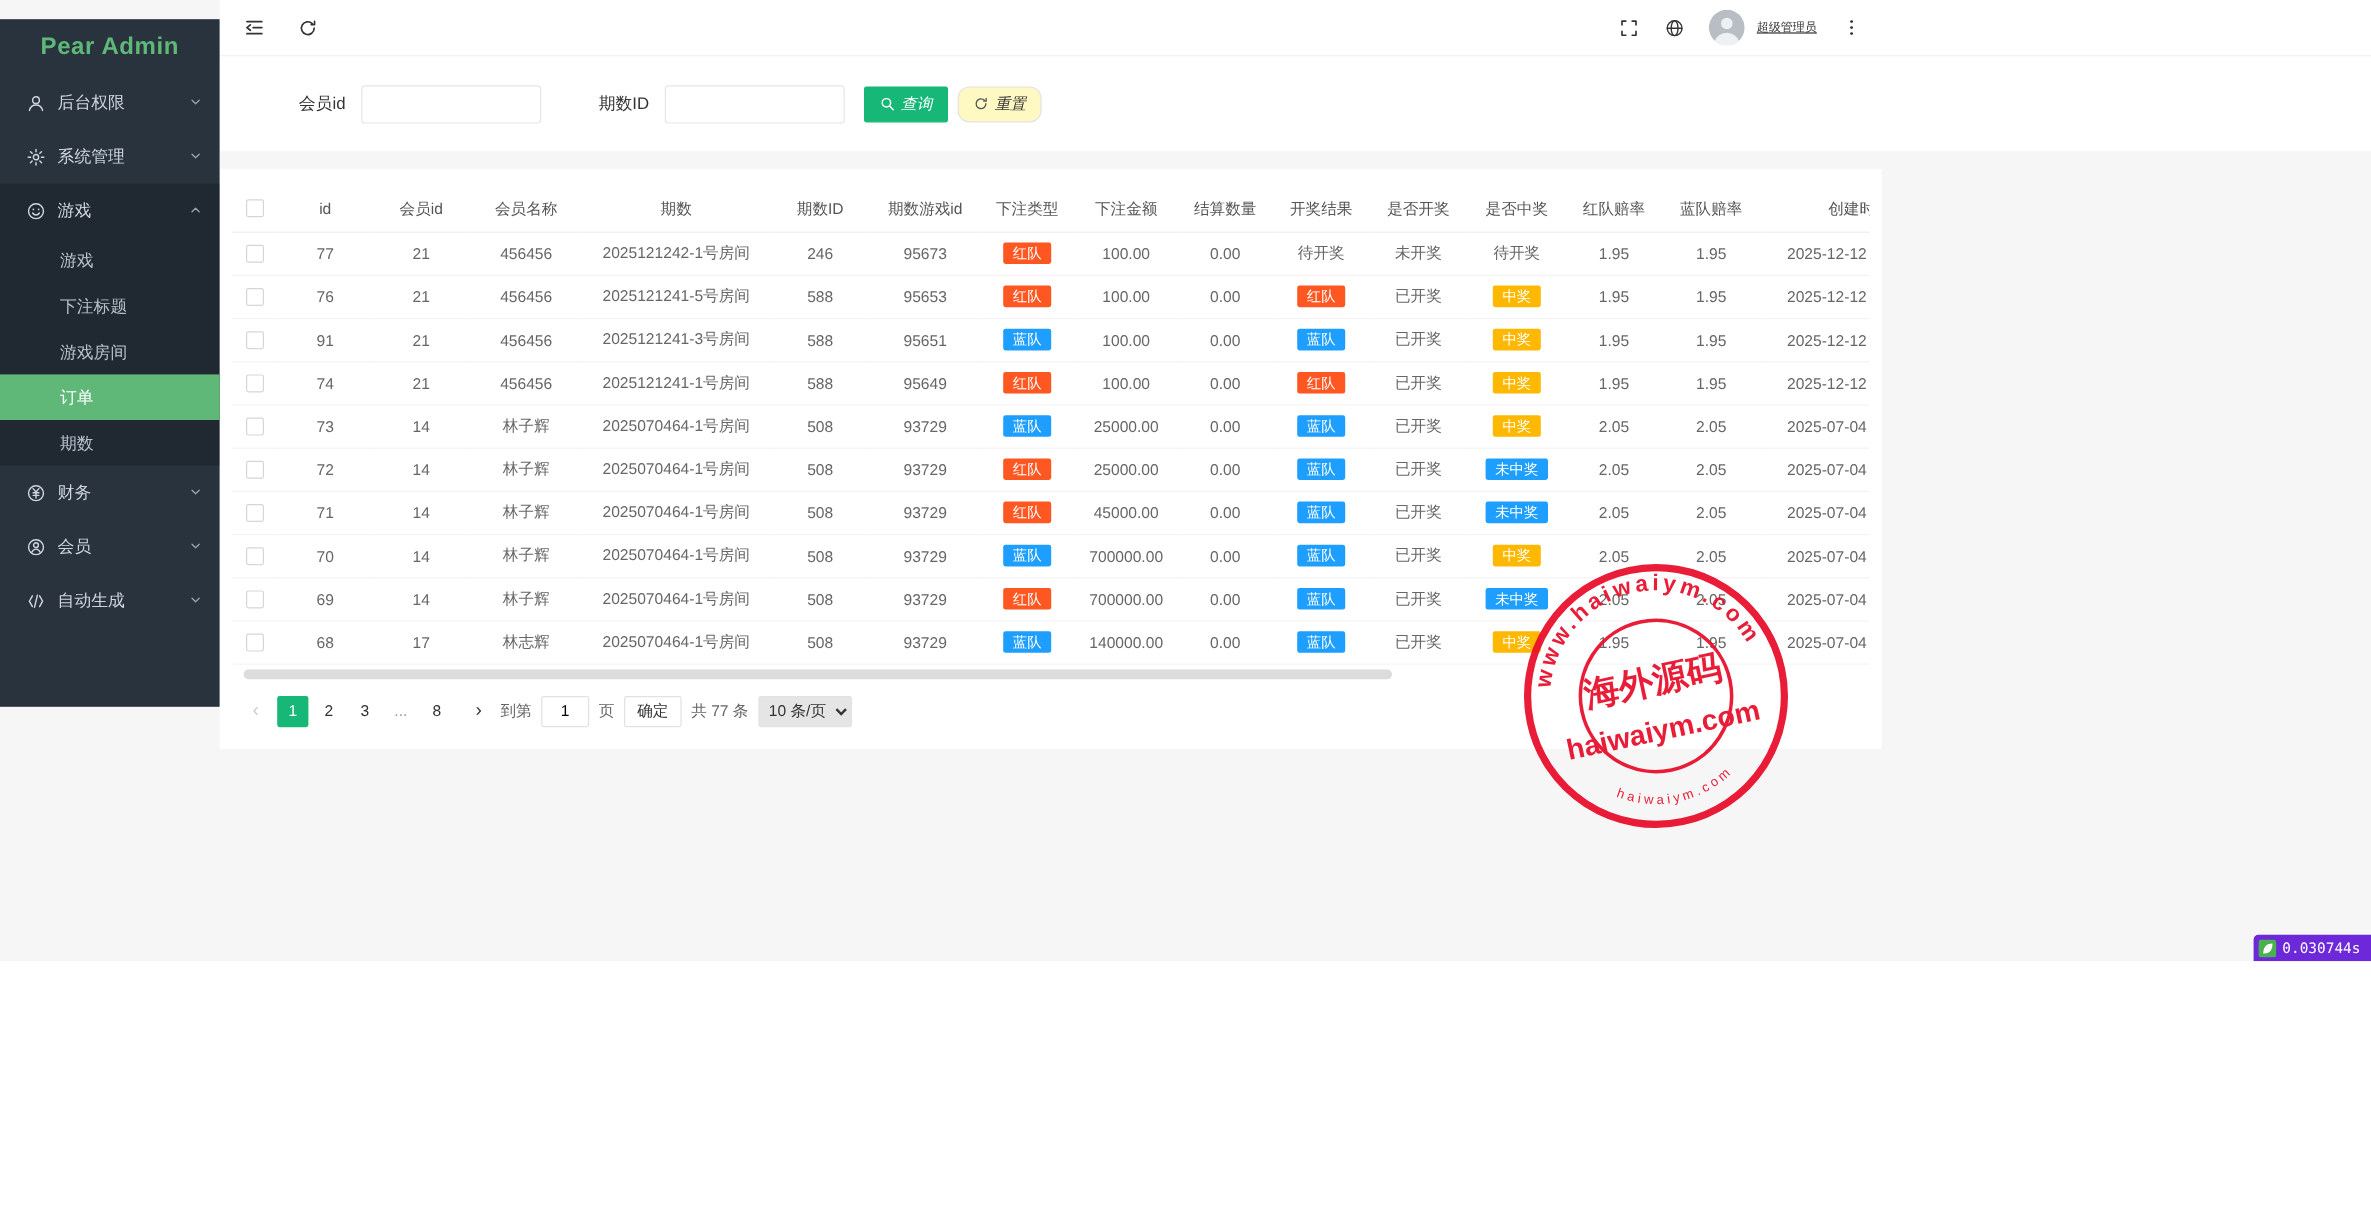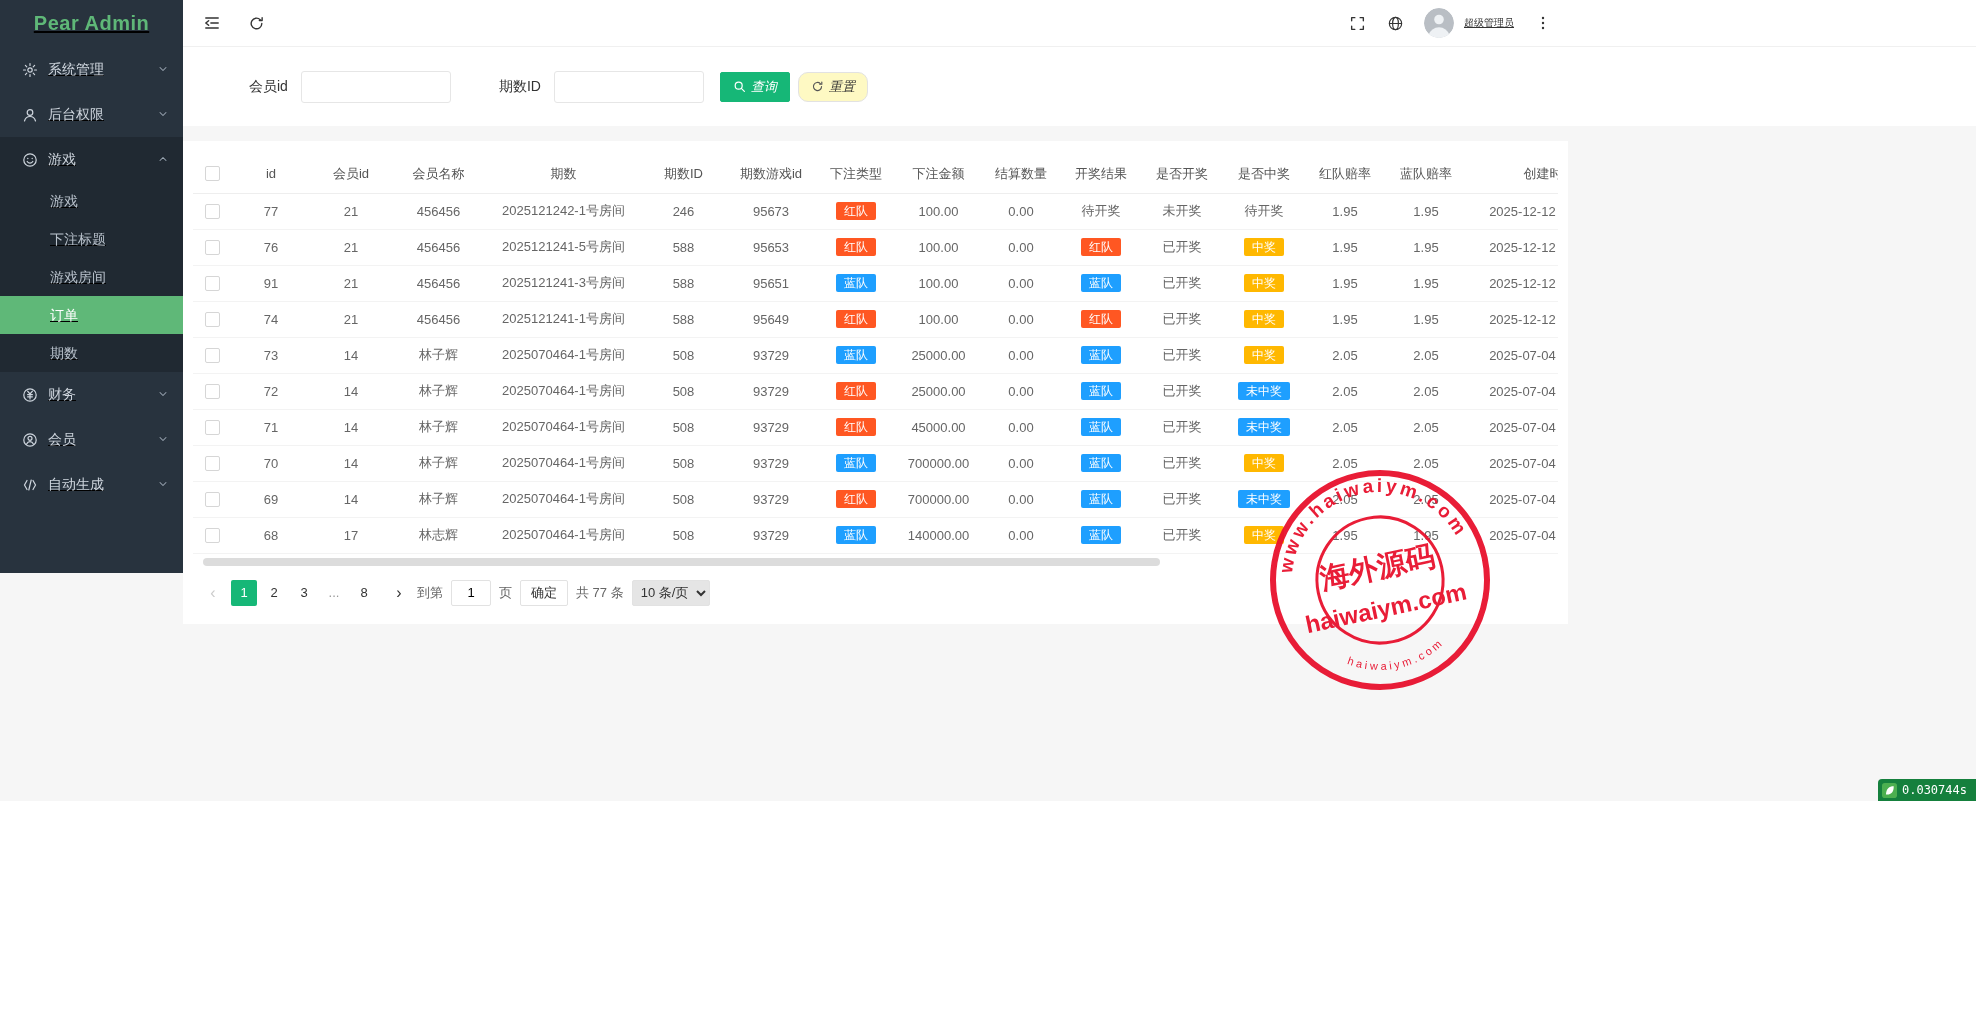--- a/index.html
+++ b/index.html
@@ -1,21 +1,21 @@
 <!DOCTYPE html>
 <html><head>
 <meta charset="utf-8">
 <style>
   * { box-sizing: border-box; }
   html,body { margin:0; padding:0; background:#fff; font-family:"Liberation Sans","DejaVu Sans",sans-serif; }
   .canvas { position:relative; width:1976px; height:1010px; overflow:hidden; background:#fff; }
   .app { position:absolute; left:0; top:0; width:1976px; height:801px; background:#f6f6f6; overflow:hidden; }
 
   
-  .sidebar { position:absolute; left:0; top:0; width:183px; height:573px; background:#28333E; z-index:5;text-decoration:underline; }
+  .sidebar { position:absolute; left:0; top:16px; width:183px; height:573px; background:#28333E; z-index:5; }
   .logo { height:47px; line-height:47px; text-align:center; color:#5FB878; font-size:20px; font-weight:bold; letter-spacing:.5px; }
   .side-item { position:relative; height:45px; display:flex; align-items:center; padding:0 16px 0 22px; color:#cfd6de; font-size:14px; cursor:pointer; }
   .side-item .s-icon { width:16px; height:16px; margin-right:10px; display:inline-flex; align-items:center; color:#cfd6de; }
   .side-item .chev { position:absolute; right:14px; top:16px; width:12px; height:12px; color:#9aa5b1; display:inline-flex; }
   .side-item .chev.up { transform:rotate(180deg); }
   .side-item.open { background:rgba(0,0,0,.18); }
   .submenu { background:rgba(0,0,0,.18); }
   .sub-item { height:38px; line-height:38px; padding-left:50px; color:#b9c2cc; font-size:14px; cursor:pointer; }
   .sub-item.active { background:#5FB878; color:#fff; }
 
@@ -79,54 +79,54 @@
   .pg-text { color:#666; }
   .goto-input { width:40px; height:26px; border:1px solid #e2e2e2; border-radius:2px; text-align:center; font-size:13px; outline:none; }
   .confirm-btn { height:26px; padding:0 10px; background:#fff; border:1px solid #e2e2e2; border-radius:2px; font-size:13px; cursor:pointer; color:#333; }
   .size-select { height:26px; border:1px solid #e2e2e2; border-radius:2px; background:#e5e5e5; font-size:13px; color:#333; padding:0 4px; cursor:pointer; }
 
   
   .stamp { position:absolute; left:1265px; top:465px; width:230px; height:230px; transform:rotate(-12deg); opacity:.95; z-index:20; pointer-events:none; }
   .stamp text { font-family:"Liberation Sans","DejaVu Sans",sans-serif; }
 
   
-  .load-badge { position:absolute; right:0; bottom:0; height:22px; background:#15803d; border-radius:4px 0 0 0; display:flex; align-items:center; padding:0 9px 0 4px; z-index:30; }
+  .load-badge { position:absolute; right:0; bottom:0; height:22px; background:#6d28d9; border-radius:4px 0 0 0; display:flex; align-items:center; padding:0 9px 0 4px; z-index:30; }
   .load-badge .lt { color:#fff; font-size:12px; margin-left:5px; font-family:"DejaVu Sans Mono",monospace; }
 </style>
 </head>
 <body>
 
 <div class="canvas">
   <div class="app">
 
     <aside class="sidebar">
       <div class="logo">Pear Admin</div>
       <nav id="sidebar-nav">
           <div class="side-item">
             <span class="s-icon">
               <svg viewBox="0 0 16 16" width="16" height="16" fill="none" stroke="currentColor" stroke-width="1.2" stroke-linecap="round">
-                <circle cx="8" cy="8" r="2.2"></circle>
-                <path d="M8 1.5v2M8 12.5v2M1.5 8h2M12.5 8h2M3.4 3.4l1.4 1.4M11.2 11.2l1.4 1.4M12.6 3.4l-1.4 1.4M4.8 11.2l-1.4 1.4"></path>
-              </svg>
-            </span>
-            <span class="s-label">系统管理</span>
+                <circle cx="8" cy="5.5" r="2.8"></circle>
+                <path d="M2.5 14c.8-3 3-4.5 5.5-4.5s4.7 1.5 5.5 4.5"></path>
+              </svg>
+            </span>
+            <span class="s-label">后台权限</span>
             <span class="chev">
               <svg viewBox="0 0 16 16" width="12" height="12" fill="none" stroke="currentColor" stroke-width="1.4" stroke-linecap="round" stroke-linejoin="round">
                 <path d="M4 6l4 4 4-4"></path>
               </svg>
             </span>
           </div>
           <div class="side-item">
             <span class="s-icon">
               <svg viewBox="0 0 16 16" width="16" height="16" fill="none" stroke="currentColor" stroke-width="1.2" stroke-linecap="round">
-                <circle cx="8" cy="5.5" r="2.8"></circle>
-                <path d="M2.5 14c.8-3 3-4.5 5.5-4.5s4.7 1.5 5.5 4.5"></path>
-              </svg>
-            </span>
-            <span class="s-label">后台权限</span>
+                <circle cx="8" cy="8" r="2.2"></circle>
+                <path d="M8 1.5v2M8 12.5v2M1.5 8h2M12.5 8h2M3.4 3.4l1.4 1.4M11.2 11.2l1.4 1.4M12.6 3.4l-1.4 1.4M4.8 11.2l-1.4 1.4"></path>
+              </svg>
+            </span>
+            <span class="s-label">系统管理</span>
             <span class="chev">
               <svg viewBox="0 0 16 16" width="12" height="12" fill="none" stroke="currentColor" stroke-width="1.4" stroke-linecap="round" stroke-linejoin="round">
                 <path d="M4 6l4 4 4-4"></path>
               </svg>
             </span>
           </div>
           <div class="side-item open">
             <span class="s-icon">
               <svg viewBox="0 0 16 16" width="16" height="16" fill="none" stroke="currentColor" stroke-width="1.2" stroke-linecap="round">
                 <circle cx="8" cy="8" r="6.2"></circle>

